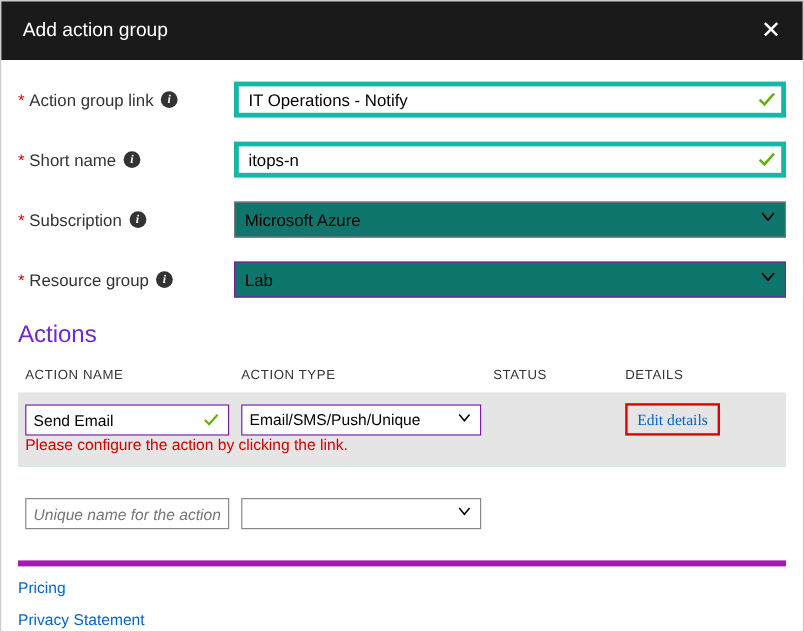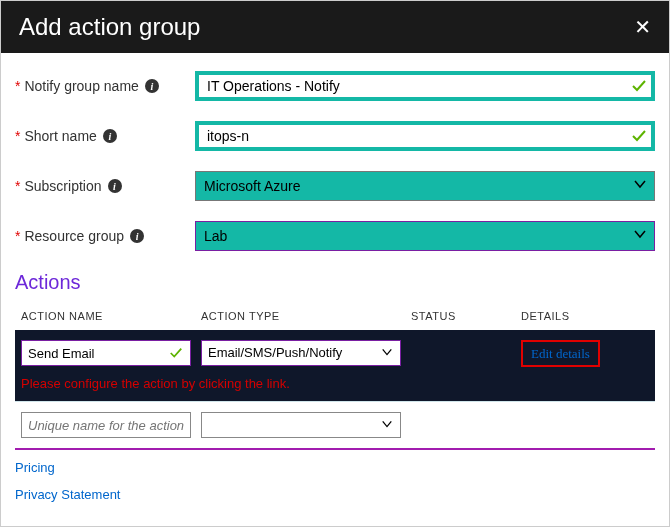--- a/index.html
+++ b/index.html
@@ -1,76 +1,76 @@
 <!DOCTYPE html>
 <html><head>
 <meta charset="utf-8">
 <style>
 * { margin: 0; padding: 0; box-sizing: border-box; font-family: 'Segoe UI', Arial, sans-serif; }
 body { background: #fff; border: 1px solid #ccc; width: 670px; height: 527px; overflow: hidden; }
 
 .header { background: #1a1a1a; color: #fff; padding: 12px 18px; display: flex; justify-content: space-between; align-items: center; }
-.header-title { font-size: 24px; font-weight: 300; }
+.header-title { font-size: 16px; font-weight: 300; }
 .close-x { font-size: 20px; cursor: pointer; font-weight: 300; }
 
 .form-area { padding: 18px 14px 0 14px; }
 .form-row { display: flex; align-items: center; margin-bottom: 20px; }
 .label-col { width: 180px; display: flex; align-items: center; font-size: 14px; color: #333; }
 .req { color: #e00000; margin-right: 4px; }
 .info-icon { display: inline-flex; width: 14px; height: 14px; border-radius: 50%; background: #333; color: #fff; font-size: 10px; font-weight: bold; align-items: center; justify-content: center; margin-left: 6px; font-style: italic; font-family: Georgia, serif; }
 .input-col { flex: 1; position: relative; }
 
 .text-input { width: 100%; height: 30px; border: 4px solid #14b8a6; padding: 0 30px 0 8px; font-size: 14px; outline: none; }
-.select-input { width: 100%; height: 30px; border: 1px solid #7a1fa2; padding: 0 30px 0 8px; font-size: 14px; outline: none; appearance: none; background: #14b8a6; }
+.select-input { width: 100%; height: 30px; border: 1px solid #7a1fa2; padding: 0 30px 0 8px; font-size: 14px; outline: none; appearance: none; background: #0f766e; }
 .select-gray { border-color: #777; }
 
 .check-icon { position: absolute; right: 8px; top: 50%; transform: translateY(-50%); pointer-events: none; }
 .check-icon svg { display: block; }
 .chevron { position: absolute; right: 8px; top: 50%; transform: translateY(-50%); pointer-events: none; }
 
 .section-title { font-size: 20px; font-weight: 400; padding: 0 14px 8px 14px; color: #6d28d9; }
 
 .actions-table { width: calc(100% - 28px); margin: 0 14px; }
 .thead { display: flex; padding: 8px 6px; font-size: 11px; font-weight: 400; color: #333; letter-spacing: 0.5px; }
 .col-name { width: 180px; }
 .col-type { width: 210px; }
 .col-status { width: 110px; }
 .col-details { flex: 1; }
 
-.action-row-configured { background: #0f172a; padding: 10px 6px 10px 6px; border-bottom: 1px solid #d0e5ea; }
+.action-row-configured { background: #e5e5e5; padding: 10px 6px 10px 6px; border-bottom: 1px solid #d0e5ea; }
 .action-row-inner { display: flex; align-items: center; }
 .small-input-wrap { position: relative; width: 170px; margin-right: 10px; }
 .small-input { width: 100%; height: 26px; border: 1px solid #7a1fa2; padding: 0 26px 0 6px; font-size: 13px; outline: none; background: #fff; }
 .small-select-wrap { position: relative; width: 200px; margin-right: 10px; }
 .small-select { width: 100%; height: 26px; border: 1px solid #7a1fa2; padding: 0 26px 0 6px; font-size: 13px; outline: none; appearance: none; background: #fff; }
 .small-select-gray { border-color: #888; }
 
 .edit-link { color: #0066cc; font-size: 13px; cursor: pointer; border: 2px solid #e00000; padding: 4px 8px; font-family: Liberation Serif, serif; }
-.error-msg { color: #d40000; font-size: 13px; margin-top: 10px; }
+.error-msg { color: #d40000; font-size: 13px; }
 
-.action-row-empty { padding: 10px 6px; display: flex; align-items: center; border-bottom: 2px solid #a21caf; }
+.action-row-empty { padding: 26px 6px; display: flex; align-items: center; border-bottom: 5px solid #a21caf; }
 .placeholder-input { width: 170px; height: 26px; border: 1px solid #888; padding: 0 6px; font-size: 13px; font-style: italic; color: #888; outline: none; margin-right: 10px; }
 
 .footer-links { padding: 10px 14px; }
 .footer-link { color: #0066cc; font-size: 13px; display: block; margin-bottom: 12px; cursor: pointer; }
 </style>
 </head>
 <body>
 
 <div class="header">
   <span class="header-title">Add action group</span>
   <span class="close-x">✕</span>
 </div>
 
 <div class="form-area">
 
   <div class="form-row">
     <div class="label-col">
       <span class="req">*</span>
-      <span>Notify group name</span>
+      <span>Action group link</span>
       <span class="info-icon">i</span>
     </div>
     <div class="input-col">
       <input class="text-input" type="text" value="IT Operations - Notify" style="">
       <span class="check-icon">
         <svg width="16" height="16" viewBox="0 0 16 16">
             <path d="M2 8 L6 12 L14 3" stroke="#5db300" stroke-width="2" fill="none"></path>
           </svg>
       </span>
     </div>
@@ -140,21 +140,21 @@
     <div class="action-row-inner">
       <div class="small-input-wrap">
         <input class="small-input" type="text" value="Send Email" style="">
         <span class="check-icon">
           <svg width="14" height="14" viewBox="0 0 16 16">
               <path d="M2 8 L6 12 L14 3" stroke="#5db300" stroke-width="2" fill="none"></path>
             </svg>
         </span>
       </div>
       <div class="small-select-wrap">
-        <div class="small-select" style="line-height:24px;">Email/SMS/Push/Notify</div>
+        <div class="small-select" style="line-height:24px;">Email/SMS/Push/Unique</div>
         <span class="chevron">
           <svg width="12" height="12" viewBox="0 0 14 14">
               <path d="M2 4 L7 10 L12 4" stroke="#000" stroke-width="1.5" fill="none"></path>
             </svg>
         </span>
       </div>
       <div class="col-status"></div>
       <div class="col-details">
         <span class="edit-link">Edit details</span>
       </div>

